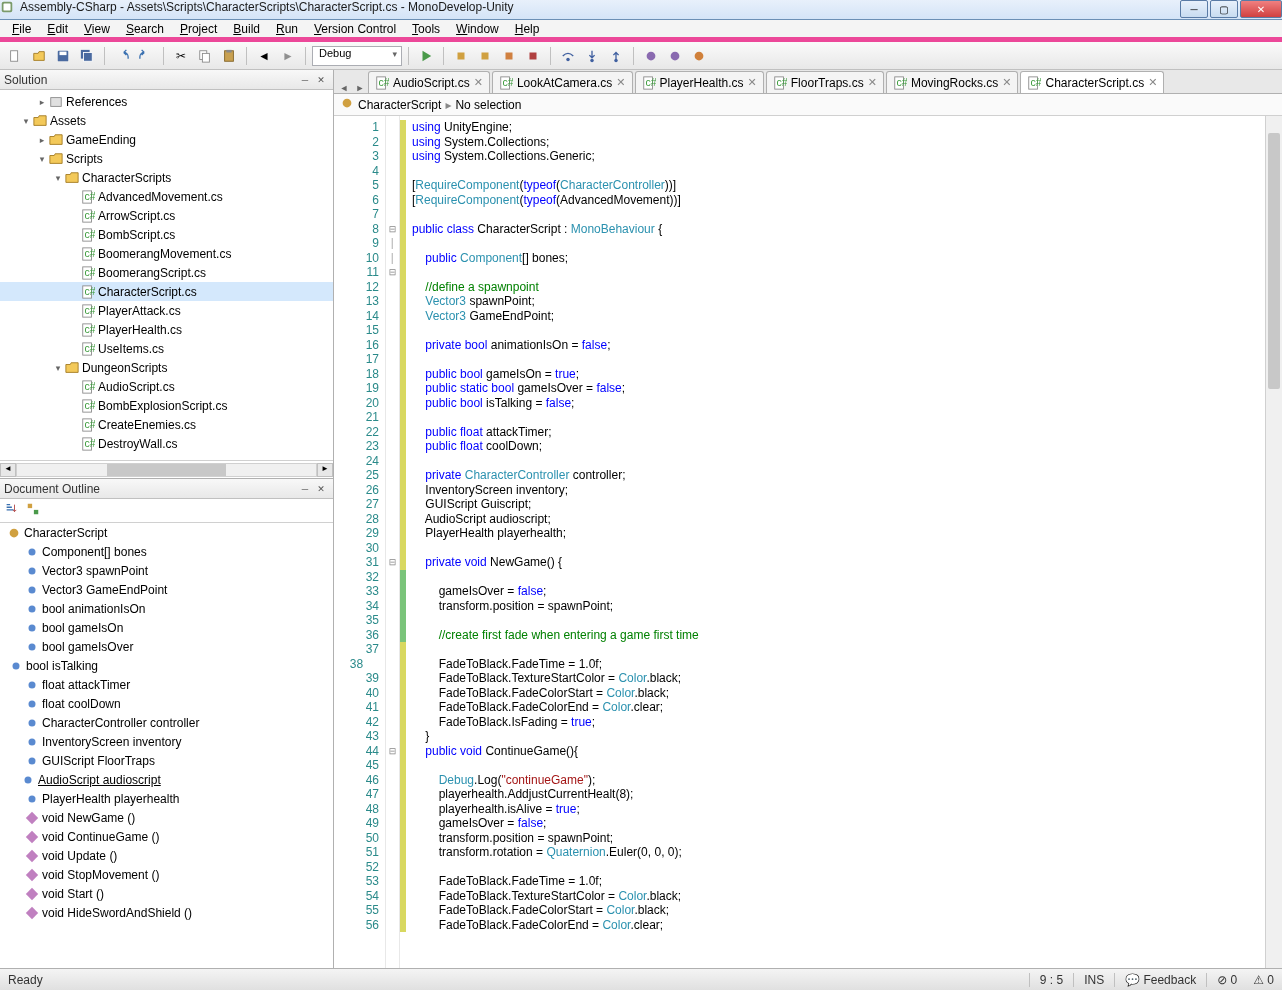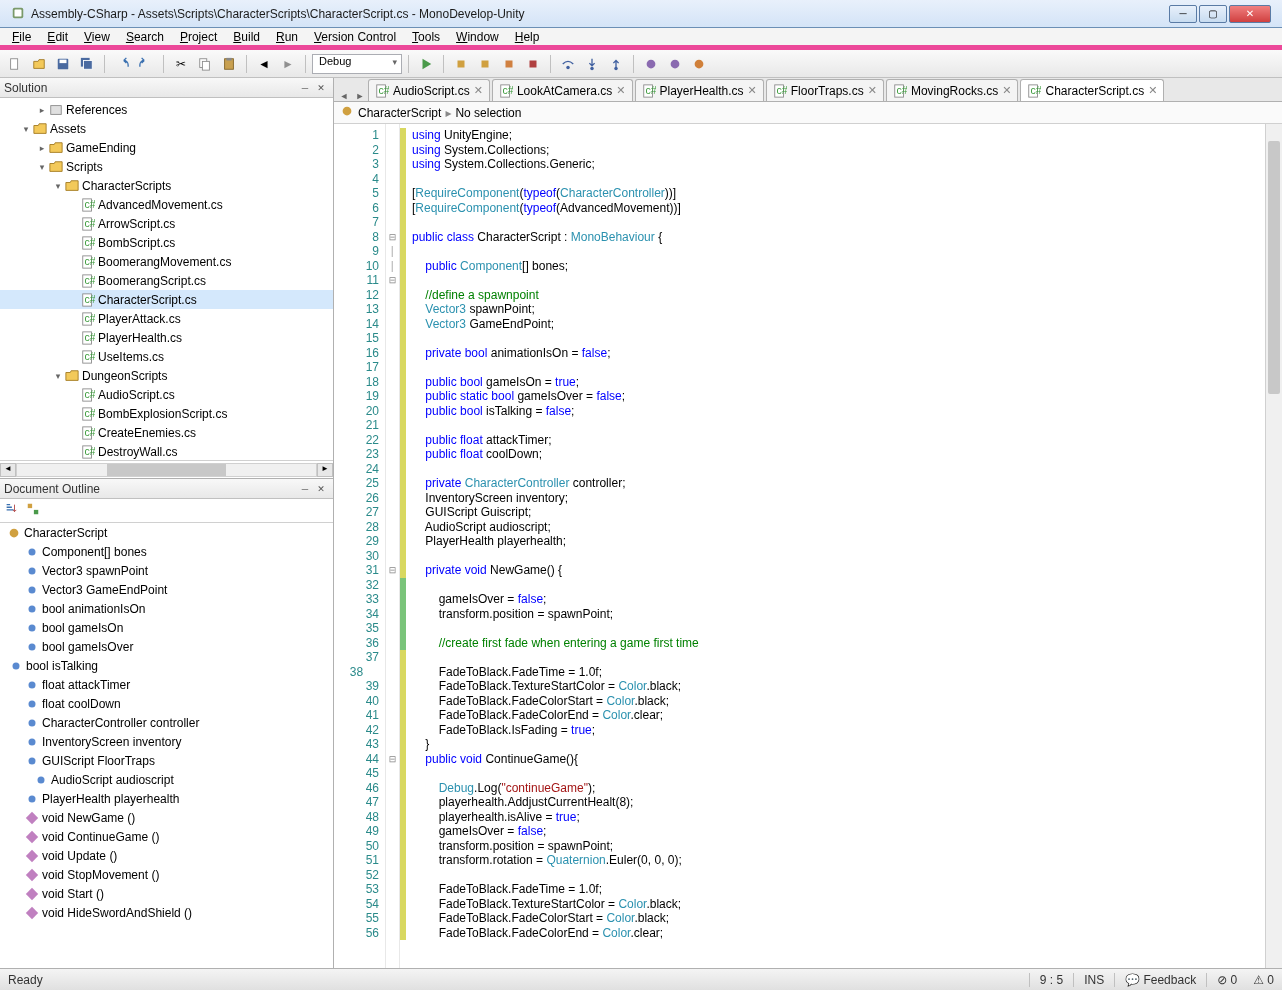--- a/index.html
+++ b/index.html
@@ -1,18 +1,18 @@
 <!DOCTYPE html>
 <html><head>
 <meta charset="utf-8">
 <style>
 * { margin:0; padding:0; box-sizing:border-box; font-family:"Segoe UI",Tahoma,sans-serif; font-size:12px; }
 body { background:#f0f0f0; width:1282px; height:990px; overflow:hidden; display:flex; flex-direction:column; }
 
-.titlebar { height:28px; background:linear-gradient(#e8f0fb,#d4e4f7); border-bottom:1px solid #6b8fb5; display:flex; align-items:center; padding:0 11px; }
+.titlebar { height:20px; background:linear-gradient(#e8f0fb,#d4e4f7); border-bottom:1px solid #6b8fb5; display:flex; align-items:flex-start; padding:0 0; }
 .titlebar .icon { width:16px; height:16px; margin-right:4px; }
 .titlebar .title { flex:1; color:#1a1a1a; font-size:12px; }
 .titlebar .winbtns { display:flex; gap:2px; }
 .titlebar .winbtn { width:28px; height:18px; border:1px solid #5a7ba5; border-radius:2px; display:flex; align-items:center; justify-content:center; font-size:10px; cursor:pointer; }
 .titlebar .winbtn.min,.titlebar .winbtn.max { background:linear-gradient(#e8f0fb,#c8dcf0); }
 .titlebar .winbtn.close { background:linear-gradient(#f08080,#d04040); color:#fff; width:42px; }
 
 .menubar { height:22px; background:#f4f4f4; border-bottom:5px solid #ec4899; display:flex; align-items:center; padding:0 4px; }
 .menubar .menuitem { padding:2px 8px; cursor:pointer; }
 .menubar .menuitem u { text-decoration:underline; }
@@ -547,21 +547,21 @@
             <span>InventoryScreen inventory</span>
           </div>
           <div class="outline-item" style="padding-left: 24px;">
             <span class="oicon">
               <svg class="ico" viewBox="0 0 16 16">
                 <circle cx="8" cy="8" r="4" fill="#5a8ad0"></circle>
               </svg>
             </span>
             <span>GUIScript FloorTraps</span>
           </div>
-          <div class="outline-item" style="padding-left: 33px;">
+          <div class="outline-item" style="padding-left: 20px; text-decoration: underline;">
             <span class="oicon">
               <svg class="ico" viewBox="0 0 16 16">
                 <circle cx="8" cy="8" r="4" fill="#5a8ad0"></circle>
               </svg>
             </span>
             <span>AudioScript audioscript</span>
           </div>
           <div class="outline-item" style="padding-left: 24px;">
             <span class="oicon">
               <svg class="ico" viewBox="0 0 16 16">

